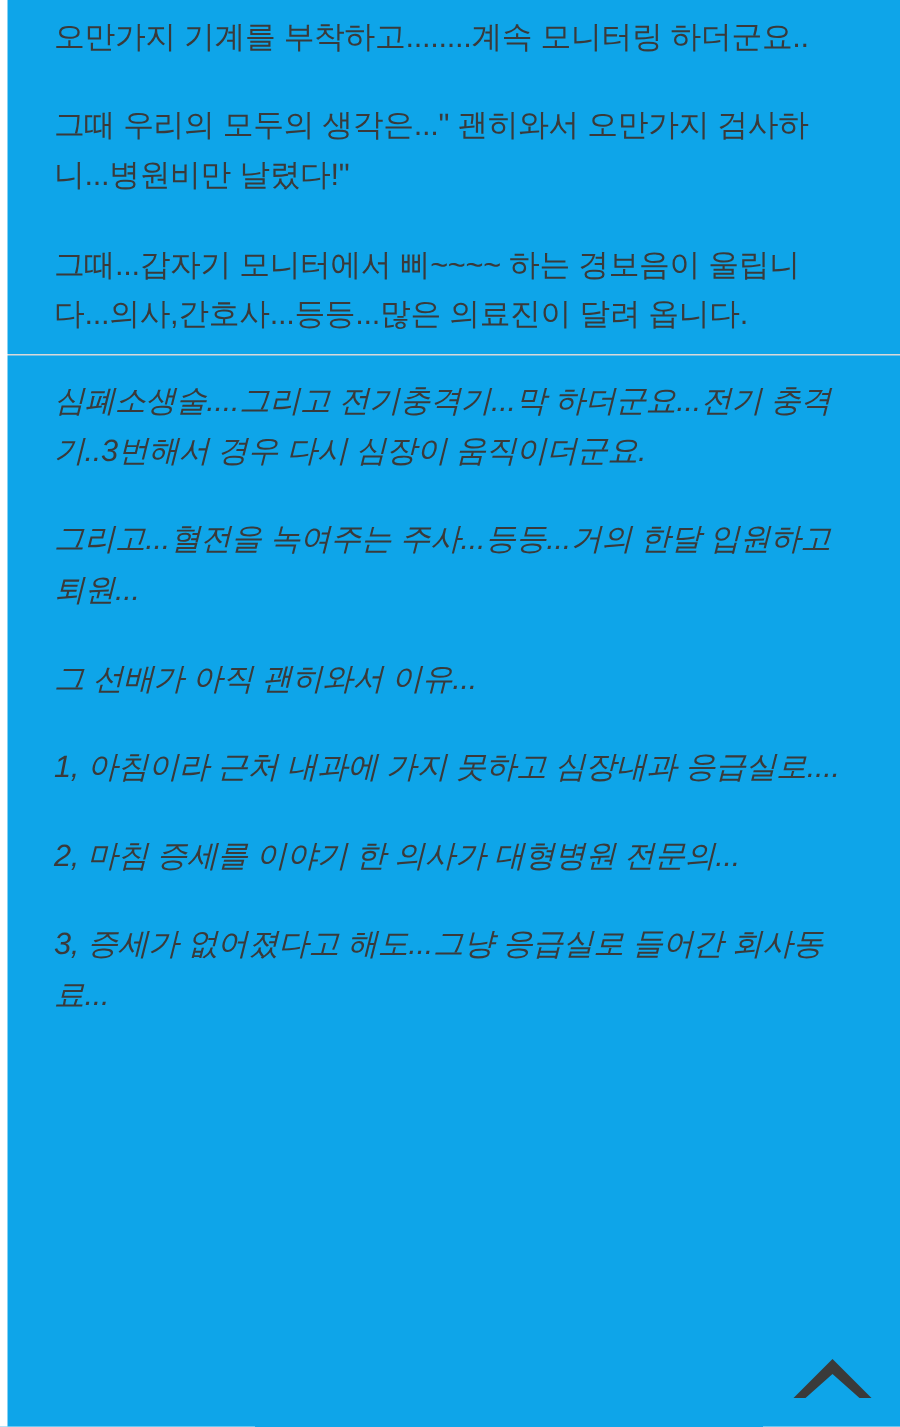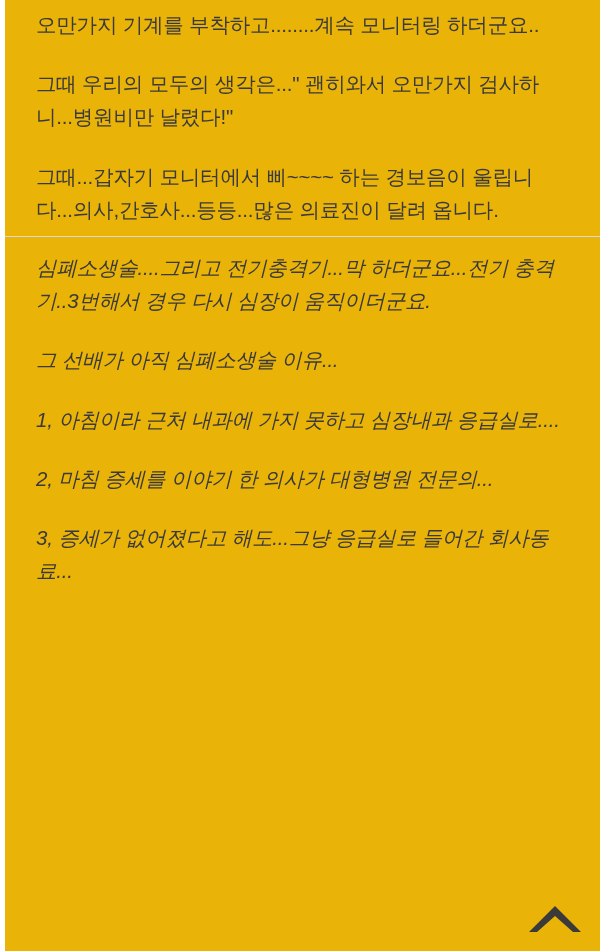--- a/index.html
+++ b/index.html
@@ -12,21 +12,21 @@
     height: 951px;
     font-family: "Liberation Sans", sans-serif;
     color: #333333;
     position: relative;
     overflow: hidden;
   }
   .page {
     width: 600px;
     height: 951px;
     position: relative;
-    background: #eab308;
+    background: #0ea5e9;
     box-sizing: border-box;
   }
   .section {
     padding: 0 36px 0 36px;
     box-sizing: border-box;
   }
   .section-top {
     padding-top: 8px;
     padding-bottom: 10px;
   }
@@ -84,21 +84,22 @@
   <div class="section section-top">
     <p class="para">오만가지 기계를 부착하고........계속 모니터링 하더군요..</p>
     <p class="para">그때 우리의 모두의 생각은..." 괜히와서 오만가지 검사하니...병원비만 날렸다!"</p>
     <p class="para">그때...갑자기 모니터에서 삐~~~~ 하는 경보음이 울립니다...의사,간호사...등등...많은 의료진이 달려 옵니다.</p>
   </div>
 
   <div class="divider"></div>
 
   <div class="section section-bottom">
     <p class="para">심폐소생술....그리고 전기충격기...막 하더군요...전기 충격기..3번해서 경우 다시 심장이 움직이더군요.</p>
-    <p class="para">그 선배가 아직 심폐소생술 이유...</p>
+    <p class="para">그리고...혈전을 녹여주는 주사...등등...거의 한달 입원하고 퇴원...</p>
+    <p class="para">그 선배가 아직 괜히와서 이유...</p>
     <p class="para">1, 아침이라 근처 내과에 가지 못하고 심장내과 응급실로....</p>
     <p class="para">2, 마침 증세를 이야기 한 의사가 대형병원 전문의...</p>
     <p class="para">3, 증세가 없어졌다고 해도...그냥 응급실로 들어간 회사동료...</p>
   </div>
 
   <div class="scroll-top">
     <span>
       <svg width="60" height="40" viewBox="0 0 60 40" aria-hidden="true">
         <path d="M4 34 L30 8 L56 34 L48 34 L30 18 L12 34 Z" fill="#3a3a3a"></path>
       </svg>

